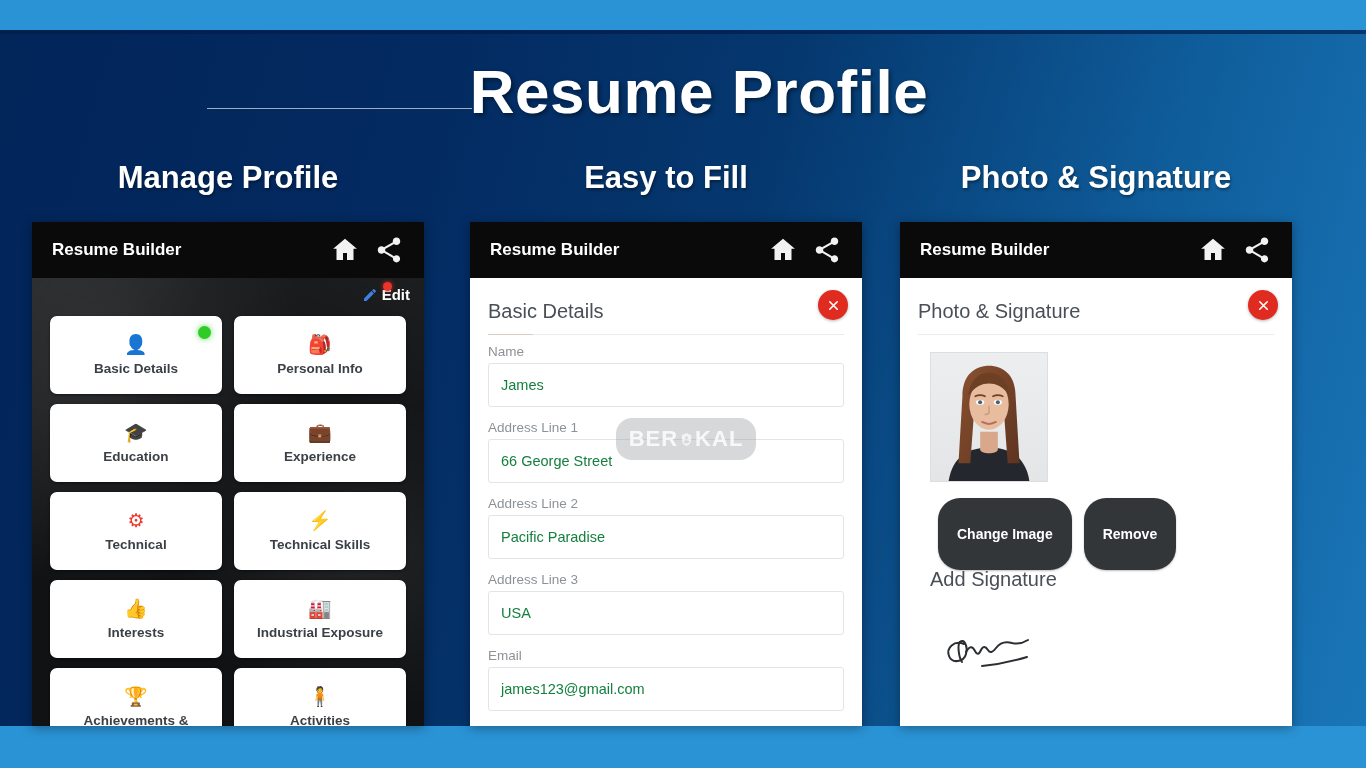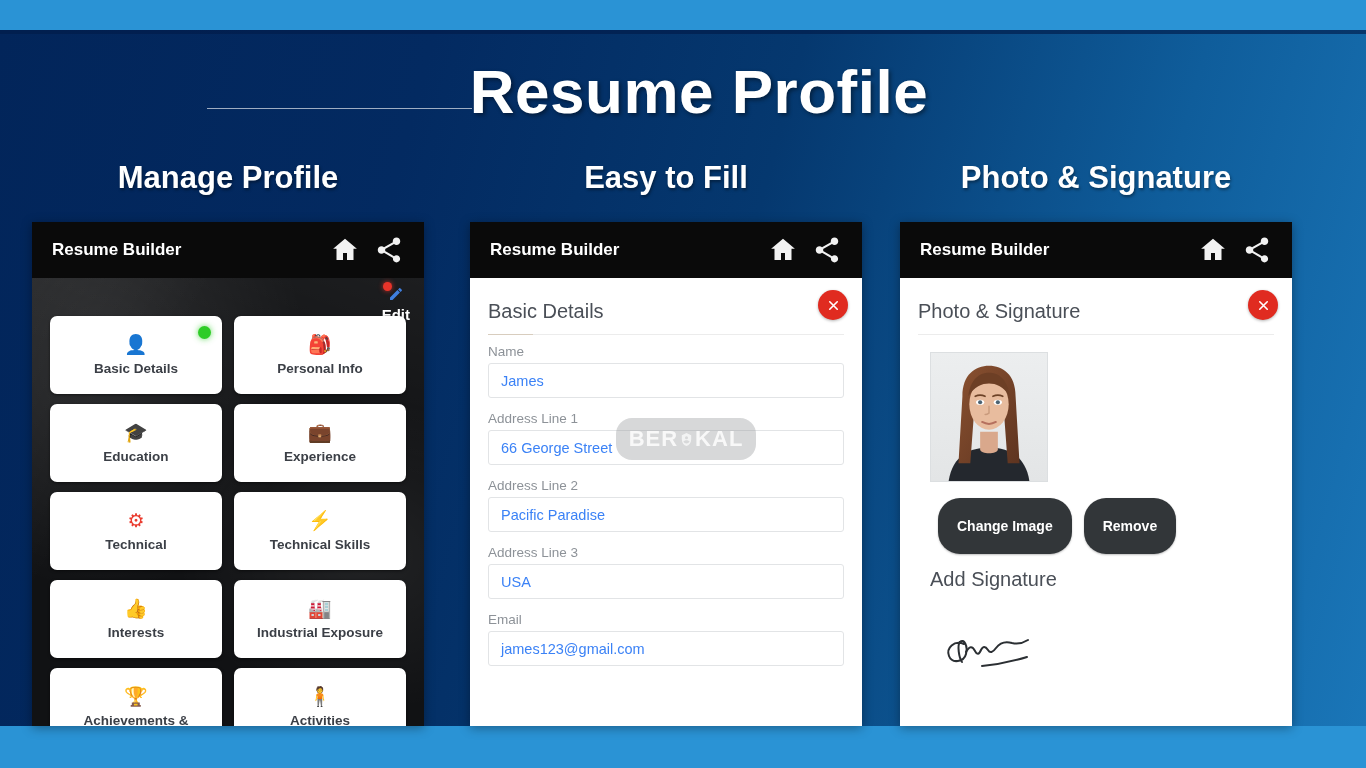--- a/index.html
+++ b/index.html
@@ -54,21 +54,21 @@
 
   
   .body1{
     position:relative;height:448px;background:#111214;
     background-image:
       linear-gradient(120deg,rgba(255,255,255,.06) 0%,rgba(255,255,255,0) 28%),
       linear-gradient(200deg,rgba(255,255,255,.05) 0%,rgba(255,255,255,0) 35%),
       radial-gradient(ellipse at 18% 18%,rgba(255,255,255,.10),rgba(255,255,255,0) 45%),
       radial-gradient(ellipse at 85% 62%,rgba(255,255,255,.07),rgba(255,255,255,0) 40%);
   }
-  .editrow{position:absolute;right:14px;top:8px;display:flex;align-items:center;gap:4px;flex-direction:column;}
+  .editrow{position:absolute;right:14px;top:8px;display:flex;align-items:center;gap:4px;}
   .editrow .pencil{width:16px;height:16px;display:block;}
   .editrow .pencil svg{width:100%;height:100%;fill:#3f7fe0;}
   .editrow .etext{color:#ffffff;font-size:15px;font-weight:bold;}
   .reddot{position:absolute;right:18px;top:-4px;width:9px;height:9px;border-radius:50%;
           background:#e8342a;box-shadow:0 0 5px rgba(232,52,42,.8);}
 
   .grid{position:absolute;left:0;top:38px;width:392px;padding:0 18px;box-sizing:border-box;
         display:grid;grid-template-columns:1fr 1fr;gap:10px 12px;}
   .tile{
     background:#ffffff;border-radius:7px;height:78px;
@@ -95,23 +95,23 @@
   .sectitle{
     position:absolute;left:18px;top:22px;font-size:20px;color:#4a4f57;
   }
   .secline{position:absolute;left:18px;top:56px;width:356px;height:1px;background:#ececec;}
   .secline.sub{width:45px;background:#d8cdbe;}
 
   .fields{position:absolute;left:18px;top:66px;width:356px;}
   .fgroup{margin-bottom:13px;}
   .flabel{font-size:13.5px;color:#8d9298;margin-bottom:4px;}
   .finput{
-    height:35px;border:1px solid #e2e4e6;border-radius:3px;background:#fff;
+    height:44px;border:1px solid #e2e4e6;border-radius:3px;background:#fff;
     display:flex;align-items:center;padding:0 12px;box-sizing:border-box;
-    font-size:14.5px;color:#3b82f6;
+    font-size:14.5px;color:#15803d;
   }
 
   
   .wm{
     position:absolute;left:146px;top:140px;width:140px;height:42px;border-radius:16px;
     background:rgba(150,152,154,.38);display:flex;align-items:center;justify-content:center;
     gap:1px;z-index:8;
   }
   .wm .wtxt{color:rgba(255,255,255,.82);font-size:22px;font-weight:bold;letter-spacing:1px;}
   .wm .wlogo{width:15px;height:17px;}
@@ -119,21 +119,21 @@
 
   
   .photoframe{
     position:absolute;left:30px;top:74px;width:118px;height:130px;
     background:#eceeef;border:1px solid #dcdfe1;box-sizing:border-box;overflow:hidden;
   }
   .photoframe svg{width:100%;height:100%;display:block;}
   .btnrow{position:absolute;left:38px;top:220px;display:flex;gap:12px;}
   .pill{
     background:#323639;color:#ffffff;border-radius:22px;height:48px;
-    display:flex;align-items:center;padding:4px 19px;font-size:14px;font-weight:bold;
+    display:flex;align-items:center;padding:12px 19px;font-size:14px;font-weight:bold;
     box-shadow:0 1px 2px rgba(0,0,0,.25);
   }
   .addsig{position:absolute;left:30px;top:290px;font-size:20px;color:#4a4f57;}
   .sigbox{position:absolute;left:40px;top:350px;width:130px;height:50px;}
   .sigbox svg{width:100%;height:100%;display:block;}
 </style>
 </head>
 <body>
 
 <div class="stage">

